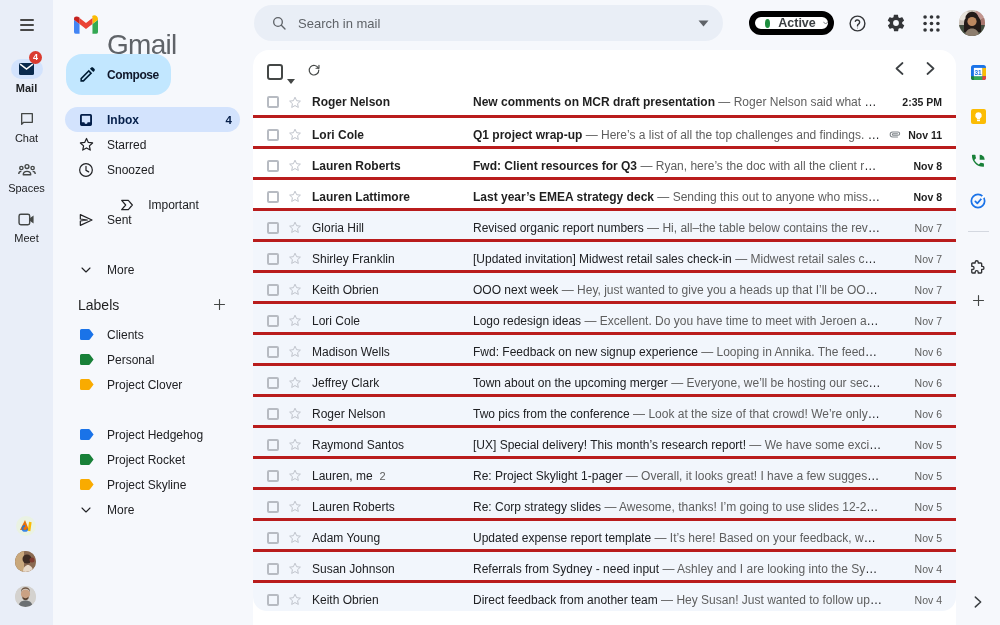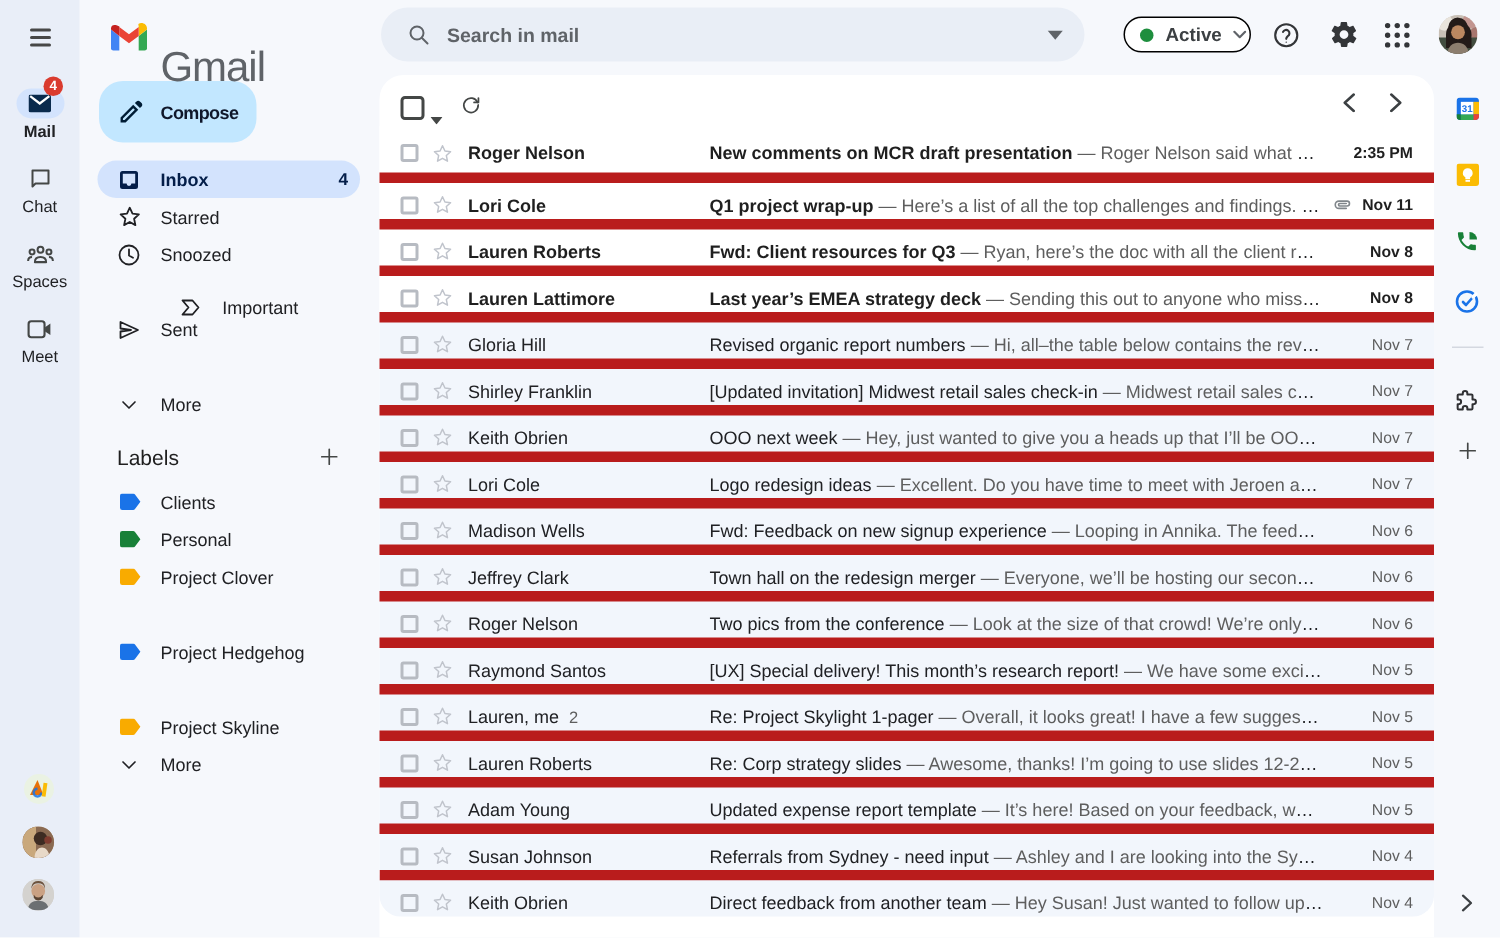--- a/index.html
+++ b/index.html
@@ -19,35 +19,35 @@
 .navitem .nico { width:18px; height:18px; margin-left:12px; margin-right:12px; flex:0 0 18px; display:flex; align-items:center; justify-content:center; }
 .navitem.sel { background:#d3e3fd; color:#041e49; font-weight:bold; }
 .navitem .cnt { margin-left:auto; margin-right:8px; font-size:11.5px; }
 .lblhead { position:absolute; left:25px; top:297px; width:149px; height:18px; font-size:14px; color:#1f1f1f; }
 .lblplus { position:absolute; right:0px; top:0px; }
 .lblitem { position:absolute; left:12px; width:175px; height:25px; display:flex; align-items:center; font-size:12px; color:#202124; }
 .lblitem .tag { margin-left:15px; margin-right:13px; display:flex; }
 .topbar { position:absolute; left:53px; top:0; width:947px; height:50px; }
 .glogo { position:absolute; left:21px; top:14px; } .glogo[style] { top:15px; }
 .gtext { position:absolute; left:54px; top:29px; font-size:28px; color:#5f6368; letter-spacing:-0.7px; }
-.search { position:absolute; left:201px; top:5px; width:469px; height:36px; background:#e9eef6; border-radius:18px; display:flex; align-items:center;font-weight:bold; }
+.search { position:absolute; left:201px; top:5px; width:469px; height:36px; background:#e9eef6; border-radius:18px; display:flex; align-items:center; }
 .search .stext { color:#5f6368; font-size:13px; margin-left:11px; }
-.activepill { position:absolute; left:696px; top:11px; width:85px; height:24px; background:#fff; border:1px solid #000000; border-radius:12px; display:flex; align-items:center; }
+.activepill { position:absolute; left:696px; top:11px; width:85px; height:24px; background:#fff; border:6px solid #000000; border-radius:12px; display:flex; align-items:center; }
 .activepill .dot { width:9px; height:9px; border-radius:50%; background:#1e8e3e; margin-left:10px; }
 .activepill .atext { font-size:12.5px; font-weight:bold; color:#3c4043; margin-left:8px; }
 .topicon { position:absolute; top:11px; width:24px; height:24px; display:flex; align-items:center; justify-content:center; }
 .avatar { position:absolute; left:906px; top:10px; width:26px; height:26px; border-radius:50%; overflow:hidden; }
 .panel { position:absolute; left:253px; top:50px; width:703px; height:575px; background:#fff; border-radius:16px 16px 0 0; }
 .ptool { position:relative; height:34px; }
 .selbox { position:absolute; left:14px; top:14px; width:16px; height:16px; border:2px solid #444746; border-radius:3px; }
 .selcaret { position:absolute; left:34px; top:20px; }
 .refresh { position:absolute; left:54px; top:13px; }
 .pagenav { position:absolute; right:21px; top:12px; display:flex; gap:22px; }
 .rows { position:relative; }
-.row { height:31px; padding-top:5px; display:flex; align-items:center; background:#fff; border-top:7px solid #b91c1c; font-size:12px; color:#202124; }
+.row { height:31px; padding-top:5px; display:flex; align-items:center; background:#fff; border-top:3px solid #b91c1c; font-size:12px; color:#202124; }
 .row.read { background:#f2f6fc; } .rows .row:last-child { border-radius:0 0 14px 14px; }
 .row:first-child { border-top:none; }
 .row .cb { flex:0 0 12px; width:12px; height:12px; border:2px solid #b7bbc2; border-radius:2px; margin-left:14px; }
 .row .st { flex:0 0 16px; margin-left:8px; margin-right:0; display:flex; }
 .row .sender { flex:0 0 161px; width:161px; margin-left:9px; white-space:nowrap; overflow:hidden; }
 .row.unread .sender, .row.unread .subj, .row.unread .date { font-weight:bold; color:#1f1f1f; }
 .row .mid { flex:1 1 auto; min-width:0; white-space:nowrap; overflow:hidden; text-overflow:ellipsis; margin-right:4px; }
 .row .snip { color:#5e5e5e; }
 .row .date { flex:0 0 auto; min-width:56px; text-align:right; font-size:10.5px; color:#5e5e5e; margin-right:14px; display:flex; align-items:center; justify-content:flex-end; }
 .row.unread .date { color:#1f1f1f; }
@@ -202,20 +202,25 @@
   <div class="lblitem" style="top:372px;"><span class="tag">
         <svg width="14" height="11" viewBox="0 0 14 11">
           <path d="M1.5 0 h7.2 a1.6 1.6 0 0 1 1.3 0.65 l3.6 4.85 -3.6 4.85 a1.6 1.6 0 0 1-1.3 0.65 h-7.2 a1.5 1.5 0 0 1-1.5-1.5 v-8 a1.5 1.5 0 0 1 1.5-1.5 z" fill="#f9ab00"></path>
         </svg>
       </span>Project Clover</div>
   <div class="lblitem" style="top:422px;"><span class="tag">
         <svg width="14" height="11" viewBox="0 0 14 11">
           <path d="M1.5 0 h7.2 a1.6 1.6 0 0 1 1.3 0.65 l3.6 4.85 -3.6 4.85 a1.6 1.6 0 0 1-1.3 0.65 h-7.2 a1.5 1.5 0 0 1-1.5-1.5 v-8 a1.5 1.5 0 0 1 1.5-1.5 z" fill="#1a73e8"></path>
         </svg>
       </span>Project Hedgehog</div>
+  <div class="lblitem" style="top:447px;"><span class="tag">
+        <svg width="14" height="11" viewBox="0 0 14 11">
+          <path d="M1.5 0 h7.2 a1.6 1.6 0 0 1 1.3 0.65 l3.6 4.85 -3.6 4.85 a1.6 1.6 0 0 1-1.3 0.65 h-7.2 a1.5 1.5 0 0 1-1.5-1.5 v-8 a1.5 1.5 0 0 1 1.5-1.5 z" fill="#188038"></path>
+        </svg>
+      </span>Project Rocket</div>
   <div class="lblitem" style="top:472px;"><span class="tag">
         <svg width="14" height="11" viewBox="0 0 14 11">
           <path d="M1.5 0 h7.2 a1.6 1.6 0 0 1 1.3 0.65 l3.6 4.85 -3.6 4.85 a1.6 1.6 0 0 1-1.3 0.65 h-7.2 a1.5 1.5 0 0 1-1.5-1.5 v-8 a1.5 1.5 0 0 1 1.5-1.5 z" fill="#f9ab00"></path>
         </svg>
       </span>Project Skyline</div>
   <div class="navitem" style="top:497px;">
     <span class="nico">
         <svg width="12" height="12" viewBox="0 0 24 24" fill="none" stroke="#202124" stroke-width="2.2" stroke-linecap="round" stroke-linejoin="round">
           <path d="M4 8 l8 8 8-8"></path>
         </svg>
@@ -412,21 +417,21 @@
         <span class="date">Nov 6</span>
       </div>
 <div class="row read">
         <span class="cb"></span>
         <span class="st">
           <svg width="16" height="15" viewBox="0 0 24 24" fill="none" stroke="#c0c4cc" stroke-width="1.6" stroke-linejoin="round">
             <path d="M12 3.5 l2.6 5.6 6 0.7 -4.5 4.1 1.2 6 -5.3-3 -5.3 3 1.2-6 -4.5-4.1 6-0.7 z"></path>
           </svg>
         </span>
         <span class="sender">Jeffrey Clark</span>
-        <span class="mid"><span class="subj">Town hall on the redesign merger</span><span class="snip"> — Everyone, we’ll be hosting our second town hall this month to</span></span>
+        <span class="mid"><span class="subj">Town about on the upcoming merger</span><span class="snip"> — Everyone, we’ll be hosting our second town hall this month to</span></span>
         <span class="date">Nov 6</span>
       </div>
 <div class="row read">
         <span class="cb"></span>
         <span class="st">
           <svg width="16" height="15" viewBox="0 0 24 24" fill="none" stroke="#c0c4cc" stroke-width="1.6" stroke-linejoin="round">
             <path d="M12 3.5 l2.6 5.6 6 0.7 -4.5 4.1 1.2 6 -5.3-3 -5.3 3 1.2-6 -4.5-4.1 6-0.7 z"></path>
           </svg>
         </span>
         <span class="sender">Roger Nelson</span>

